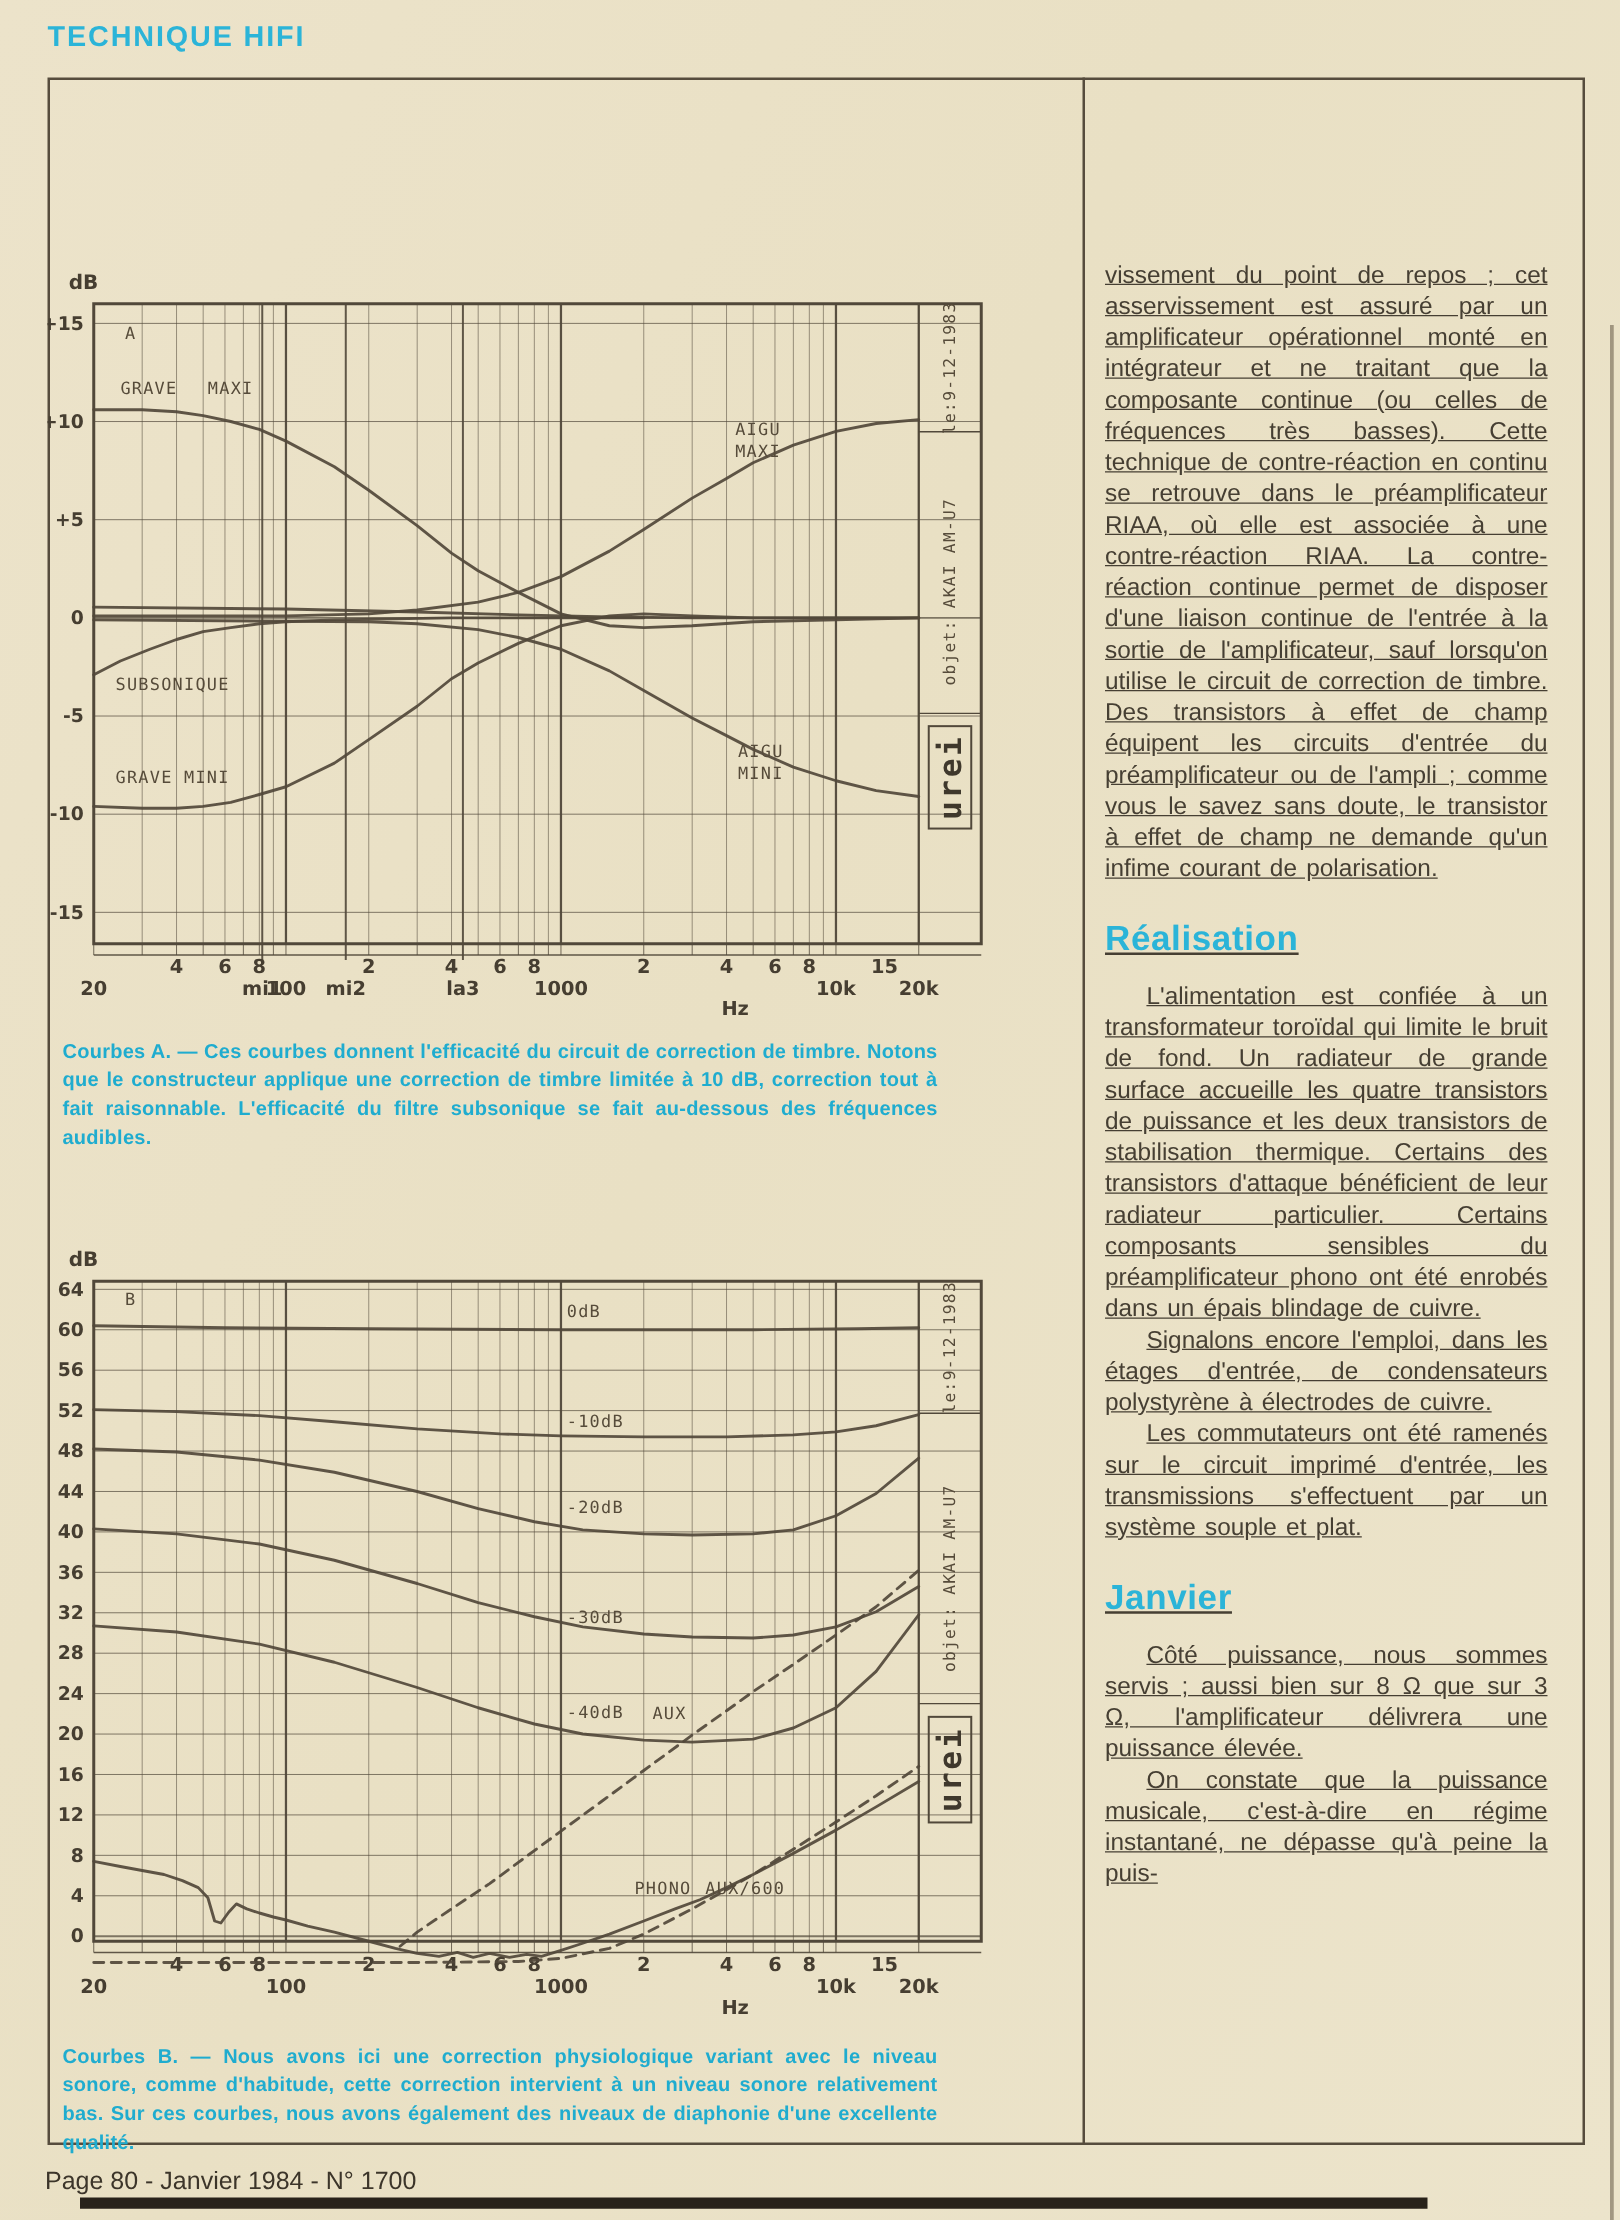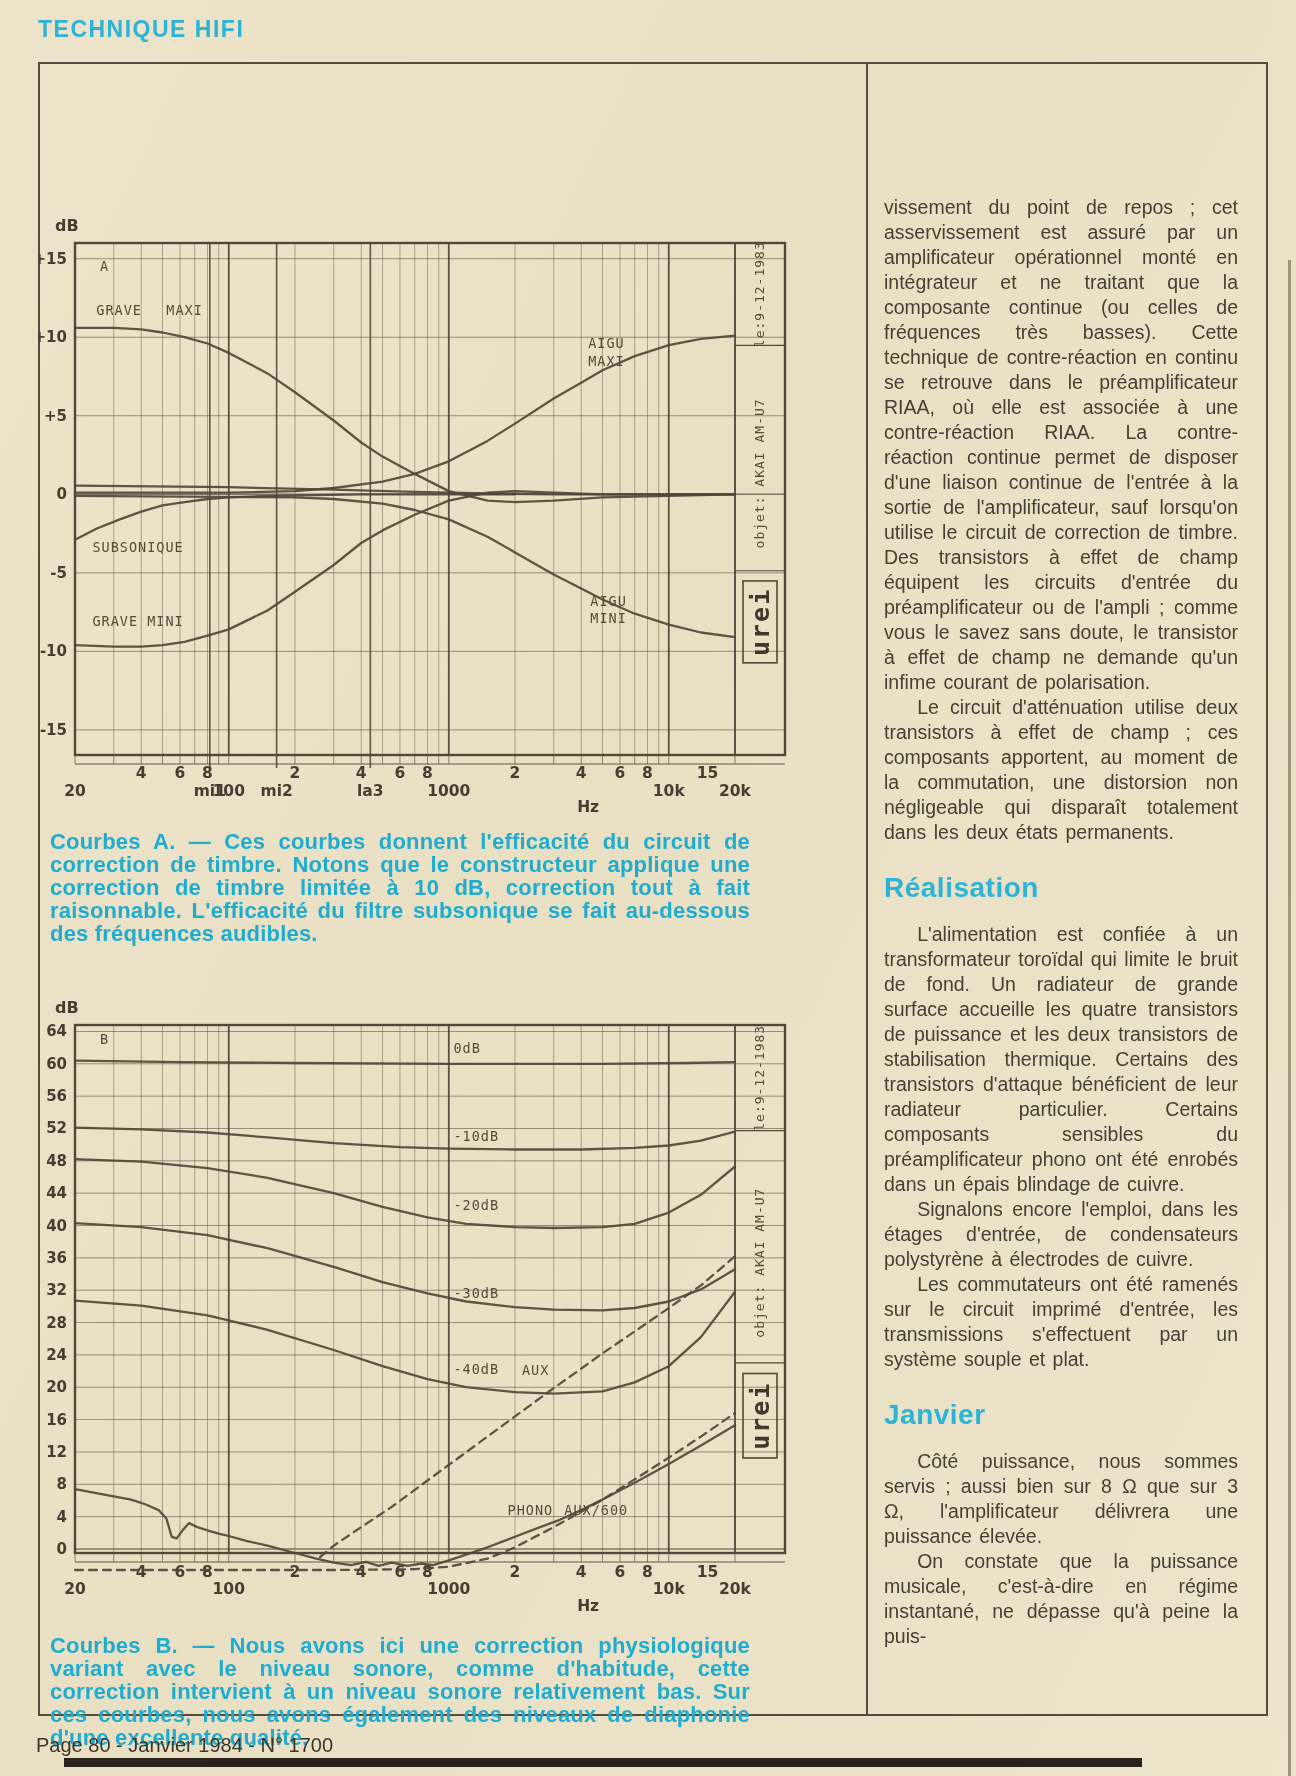--- a/index.html
+++ b/index.html
@@ -15,26 +15,26 @@
   }
   .frame{
     position:absolute;left:38px;top:62px;width:1230px;height:1654px;
     border:2px solid #564c3d;
   }
   .col-divider{
     position:absolute;left:866px;top:62px;width:2px;height:1654px;background:#564c3d;
   }
   .chart{position:absolute}
   .caption{
-    position:absolute;color:#1faccf;font-weight:bold;font-size:22px;
+    position:absolute;color:#1faccf;font-weight:bold;font-size:16px;
     line-height:23px;text-align:justify;letter-spacing:.2px;
   }
   .bodycol{
-    position:absolute;left:884px;top:195px;width:354px;color:#463f33;
-    font-size:19.5px;line-height:25px;text-align:justify;word-spacing:2px;
+    position:absolute;left:884px;top:208px;width:354px;color:#463f33;
+    font-size:19.5px;line-height:25px;text-align:justify;word-spacing:2px;text-decoration:underline;
   }
   .bodycol p{text-indent:1.7em;margin:0}
   .bodycol p.first{text-indent:0}
   .bodycol h3{
     color:#2bb4d8;font-size:28px;margin:30px 0 22px;letter-spacing:.5px;
   }
   .footer{
     position:absolute;left:36px;top:1734px;font-size:20px;font-weight:normal;color:#3c352a;
   }
   .bottom-bar{
@@ -324,21 +324,20 @@
         <text x="483.9098621353573" y="390.1133231240429" class="curve-label">AUX</text>
         <text x="469.55118120258714" y="529.9969372128637" class="curve-label">PHONO</text>
         <text x="526.2832585020301" y="529.9969372128637" class="curve-label">AUX/600</text>
         <text x="17" y="28" class="axis-title">dB</text>
       </svg></div>
 
   <div class="caption" style="left:50px;top:1634px;width:700px">Courbes B. — Nous avons ici une correction physiologique variant avec le niveau sonore, comme d'habitude, cette correction intervient à un niveau sonore relativement bas. Sur ces courbes, nous avons également des niveaux de diaphonie d'une excellente qualité.</div>
 
   <div class="bodycol">
     <p class="first">vissement du point de repos ; cet asservissement est assuré par un amplificateur opérationnel monté en intégrateur et ne traitant que la composante continue (ou celles de fréquences très basses). Cette technique de contre-réaction en continu se retrouve dans le préamplificateur RIAA, où elle est associée à une contre-réaction RIAA. La contre-réaction continue permet de disposer d'une liaison continue de l'entrée à la sortie de l'amplificateur, sauf lorsqu'on utilise le circuit de correction de timbre. Des transistors à effet de champ équipent les circuits d'entrée du préamplificateur ou de l'ampli ; comme vous le savez sans doute, le transistor à effet de champ ne demande qu'un infime courant de polarisation.</p>
-    <p>Le circuit d'atténuation utilise deux transistors à effet de champ ; ces composants apportent, au moment de la commutation, une distorsion non négligeable qui disparaît totalement dans les deux états permanents.</p>
     <h3>Réalisation</h3>
     <p>L'alimentation est confiée à un transformateur toroïdal qui limite le bruit de fond. Un radiateur de grande surface accueille les quatre transistors de puissance et les deux transistors de stabilisation thermique. Certains des transistors d'attaque bénéficient de leur radiateur particulier. Certains composants sensibles du préamplificateur phono ont été enrobés dans un épais blindage de cuivre.</p>
     <p>Signalons encore l'emploi, dans les étages d'entrée, de condensateurs polystyrène à électrodes de cuivre.</p>
     <p>Les commutateurs ont été ramenés sur le circuit imprimé d'entrée, les transmissions s'effectuent par un système souple et plat.</p>
     <h3>Janvier</h3>
     <p>Côté puissance, nous sommes servis ; aussi bien sur 8 Ω que sur 3 Ω, l'amplificateur délivrera une puissance élevée.</p>
     <p>On constate que la puissance musicale, c'est-à-dire en régime instantané, ne dépasse qu'à peine la puis-</p>
   </div>
 
   <div class="footer">Page 80 - Janvier 1984 - N° 1700</div>

